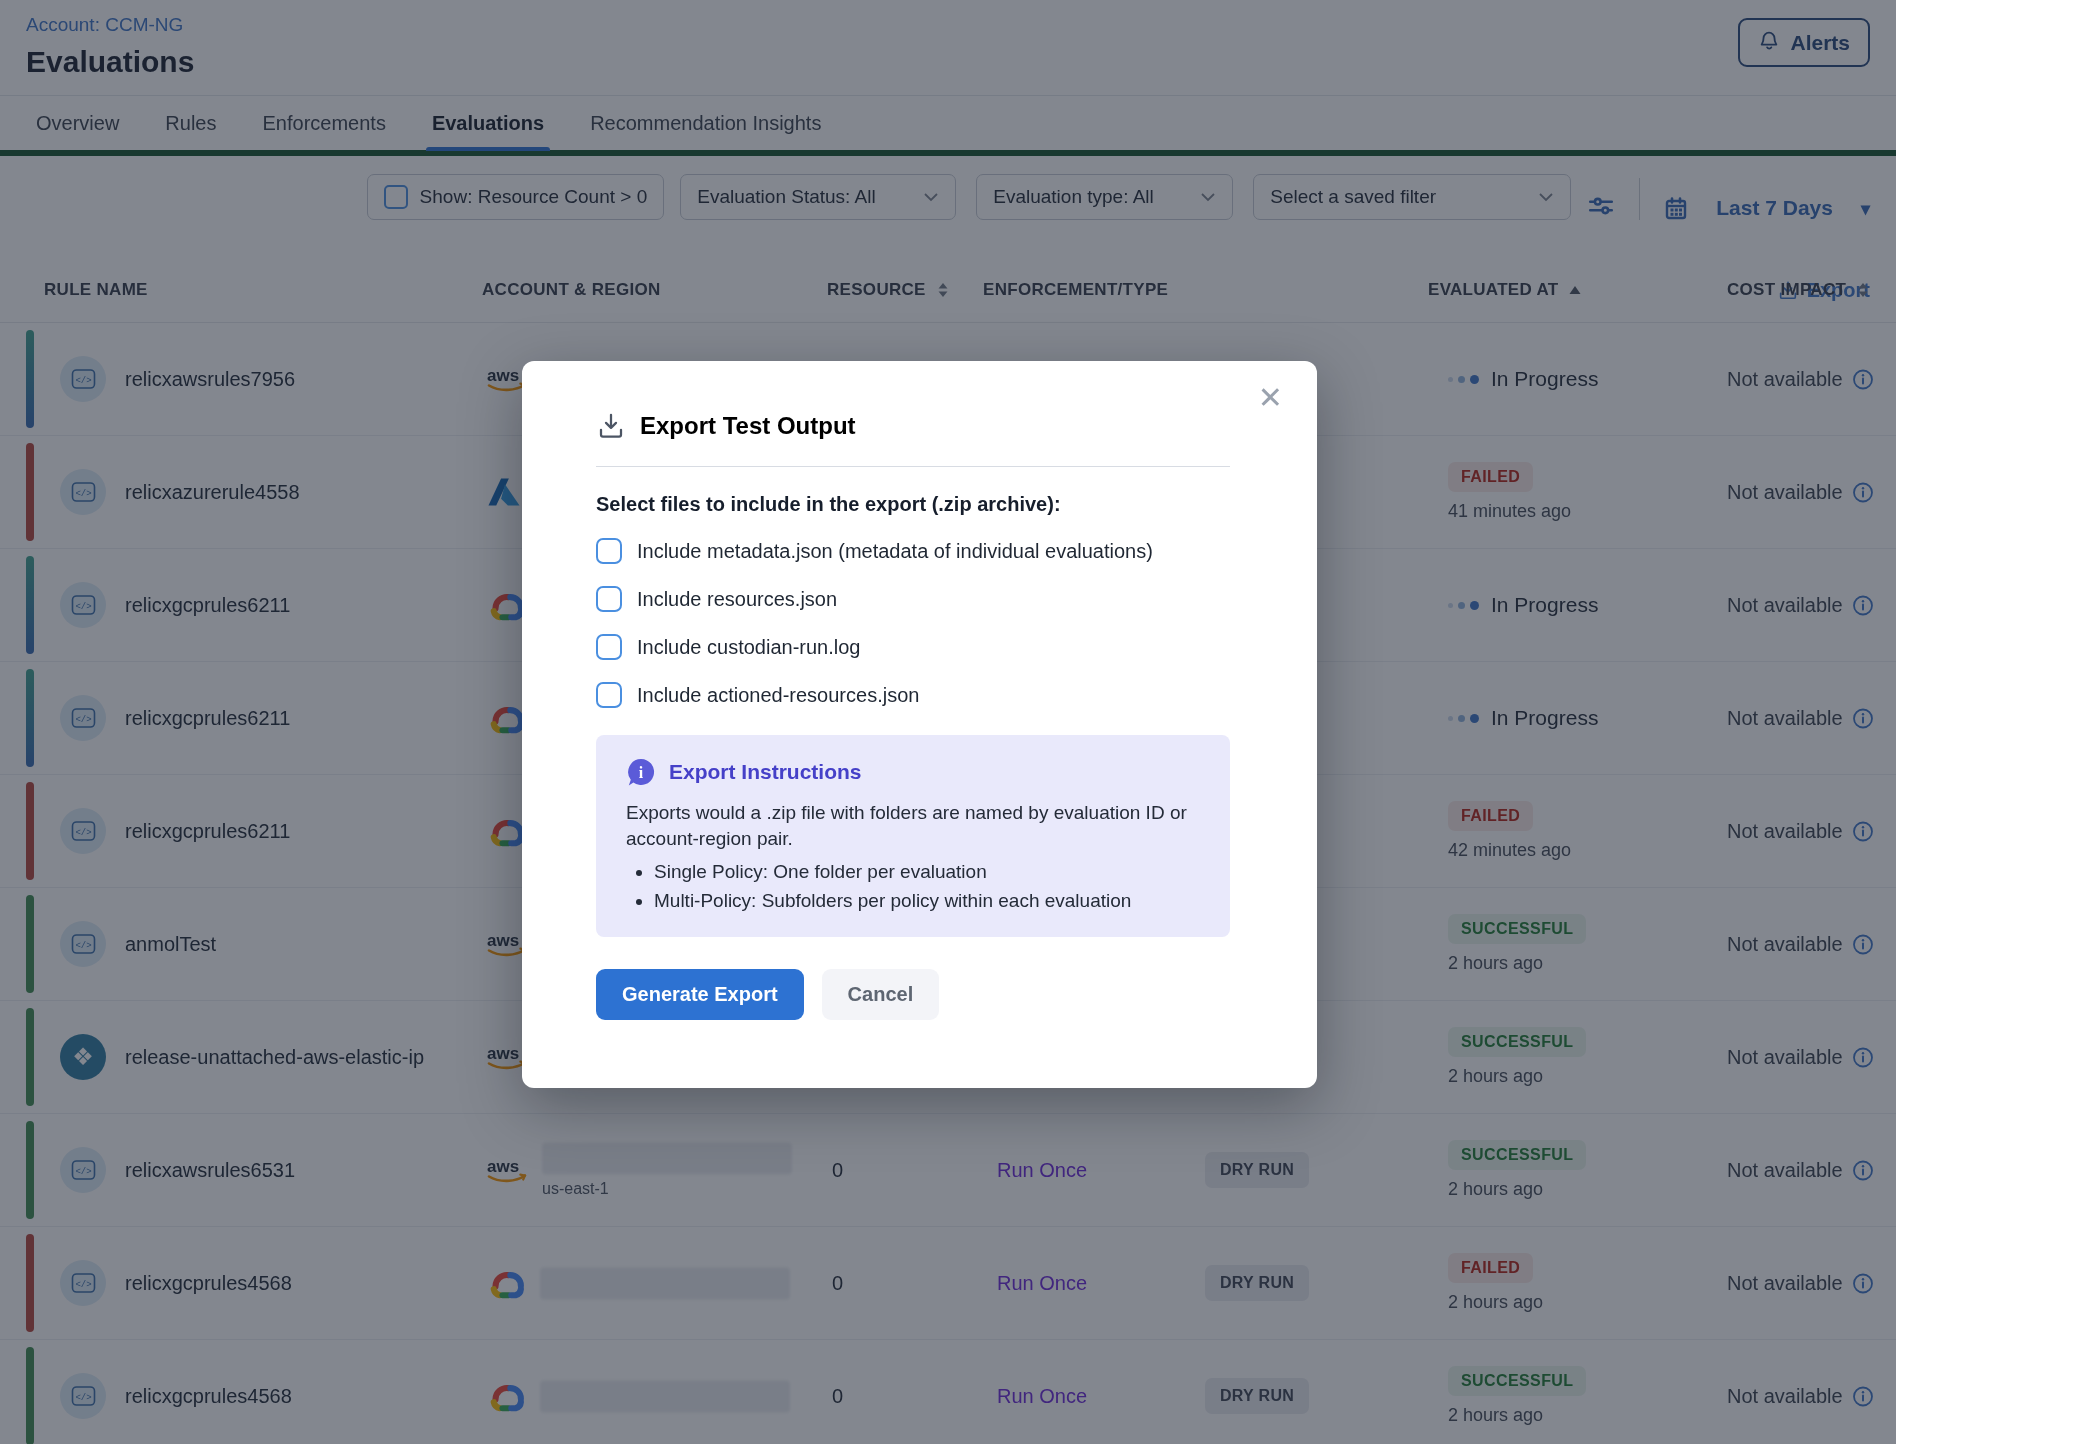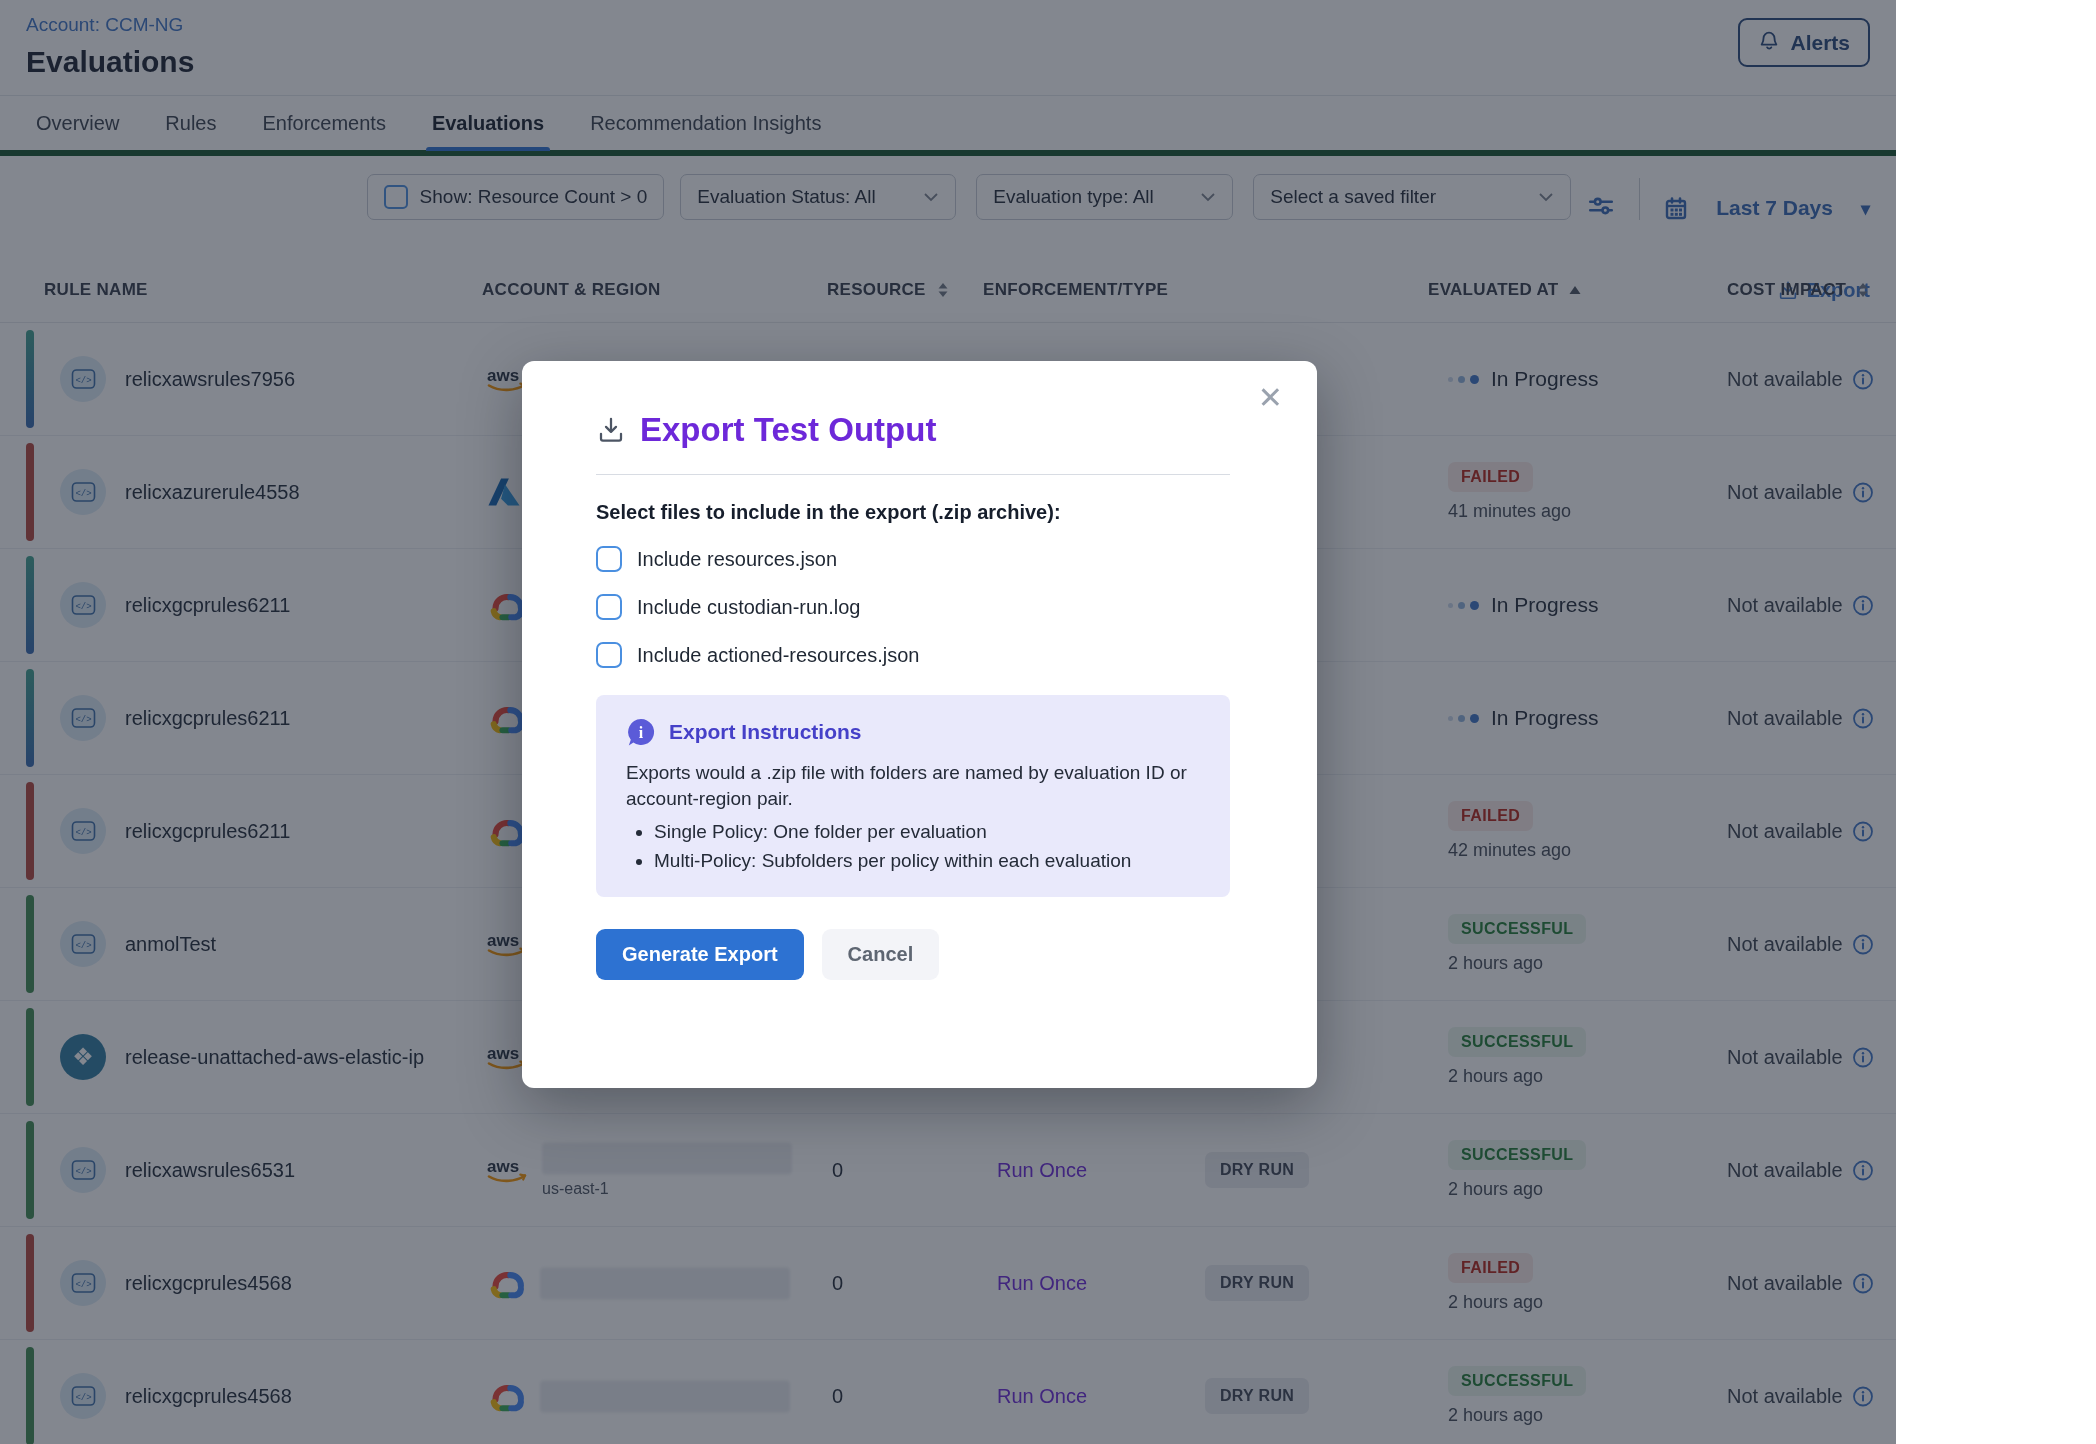--- a/index.html
+++ b/index.html
@@ -74,21 +74,21 @@
   .cell-cost{position:absolute;left:1727px;top:50%;transform:translateY(-50%);display:flex;align-items:center;
        gap:9px;font-size:20px;color:#39414E;}
 
   
   .overlay{position:absolute;inset:0;background:rgba(29,37,51,0.55);z-index:40;}
   .modal{position:absolute;left:522px;top:361px;width:795px;height:727px;background:#fff;border-radius:12px;
        z-index:50;box-shadow:0 18px 60px rgba(9,14,24,.35);box-sizing:border-box;padding:50px 87px 0 74px;}
   .mclose{position:absolute;top:22px;right:34px;font-size:30px;color:#9AA2AE;line-height:1;cursor:pointer;}
   .mclose::before{content:"✕";}
   .mtitle-row{display:flex;align-items:center;gap:14px;color:#4C5564;}
-  .mtitle{font-size:33px;font-weight:700;color:#6d28d9;}
+  .mtitle{font-size:24px;font-weight:700;color:#000000;}
   .mdivider{margin-top:25px;border-top:1px solid #D8DCE3;}
   .mlabel{margin-top:26px;font-size:20px;font-weight:700;color:#161E2C;}
   .mchecks{margin-top:4px;}
   .mcheck{display:flex;align-items:center;gap:15px;margin-top:22px;cursor:pointer;}
   .mcbx{width:26px;height:26px;border:2.5px solid #4A8FE0;border-radius:7px;box-sizing:border-box;background:#fff;flex:none;}
   .mchk-label{font-size:20px;color:#1F2733;}
   .ipanel{margin-top:27px;background:#E9E9FB;border-radius:8px;padding:22px 30px 22px;}
   .ipanel-title{display:flex;align-items:center;gap:13px;font-size:21px;font-weight:700;color:#4540C8;}
   .ipanel p{margin:13px 0 0;font-size:19px;line-height:1.38;color:#242B38;max-width:600px;}
   .ipanel ul{margin:6px 0 0;padding-left:28px;}
@@ -597,20 +597,24 @@
             <path d="M4 15v4a1.5 1.5 0 0 0 1.5 1.5h13A1.5 1.5 0 0 0 20 19v-4"></path>
           </svg>
       </span>
       <span class="mtitle">Export Test Output</span>
     </div>
     <div class="mdivider"></div>
     <div class="mlabel">Select files to include in the export (.zip archive):</div>
     <div class="mchecks" id="mchecks">
         <div class="mcheck">
           <span class="mcbx"></span>
+          <span class="mchk-label">Include metadata.json (metadata of individual evaluations)</span>
+        </div>
+        <div class="mcheck">
+          <span class="mcbx"></span>
           <span class="mchk-label">Include resources.json</span>
         </div>
         <div class="mcheck">
           <span class="mcbx"></span>
           <span class="mchk-label">Include custodian-run.log</span>
         </div>
         <div class="mcheck">
           <span class="mcbx"></span>
           <span class="mchk-label">Include actioned-resources.json</span>
         </div>

